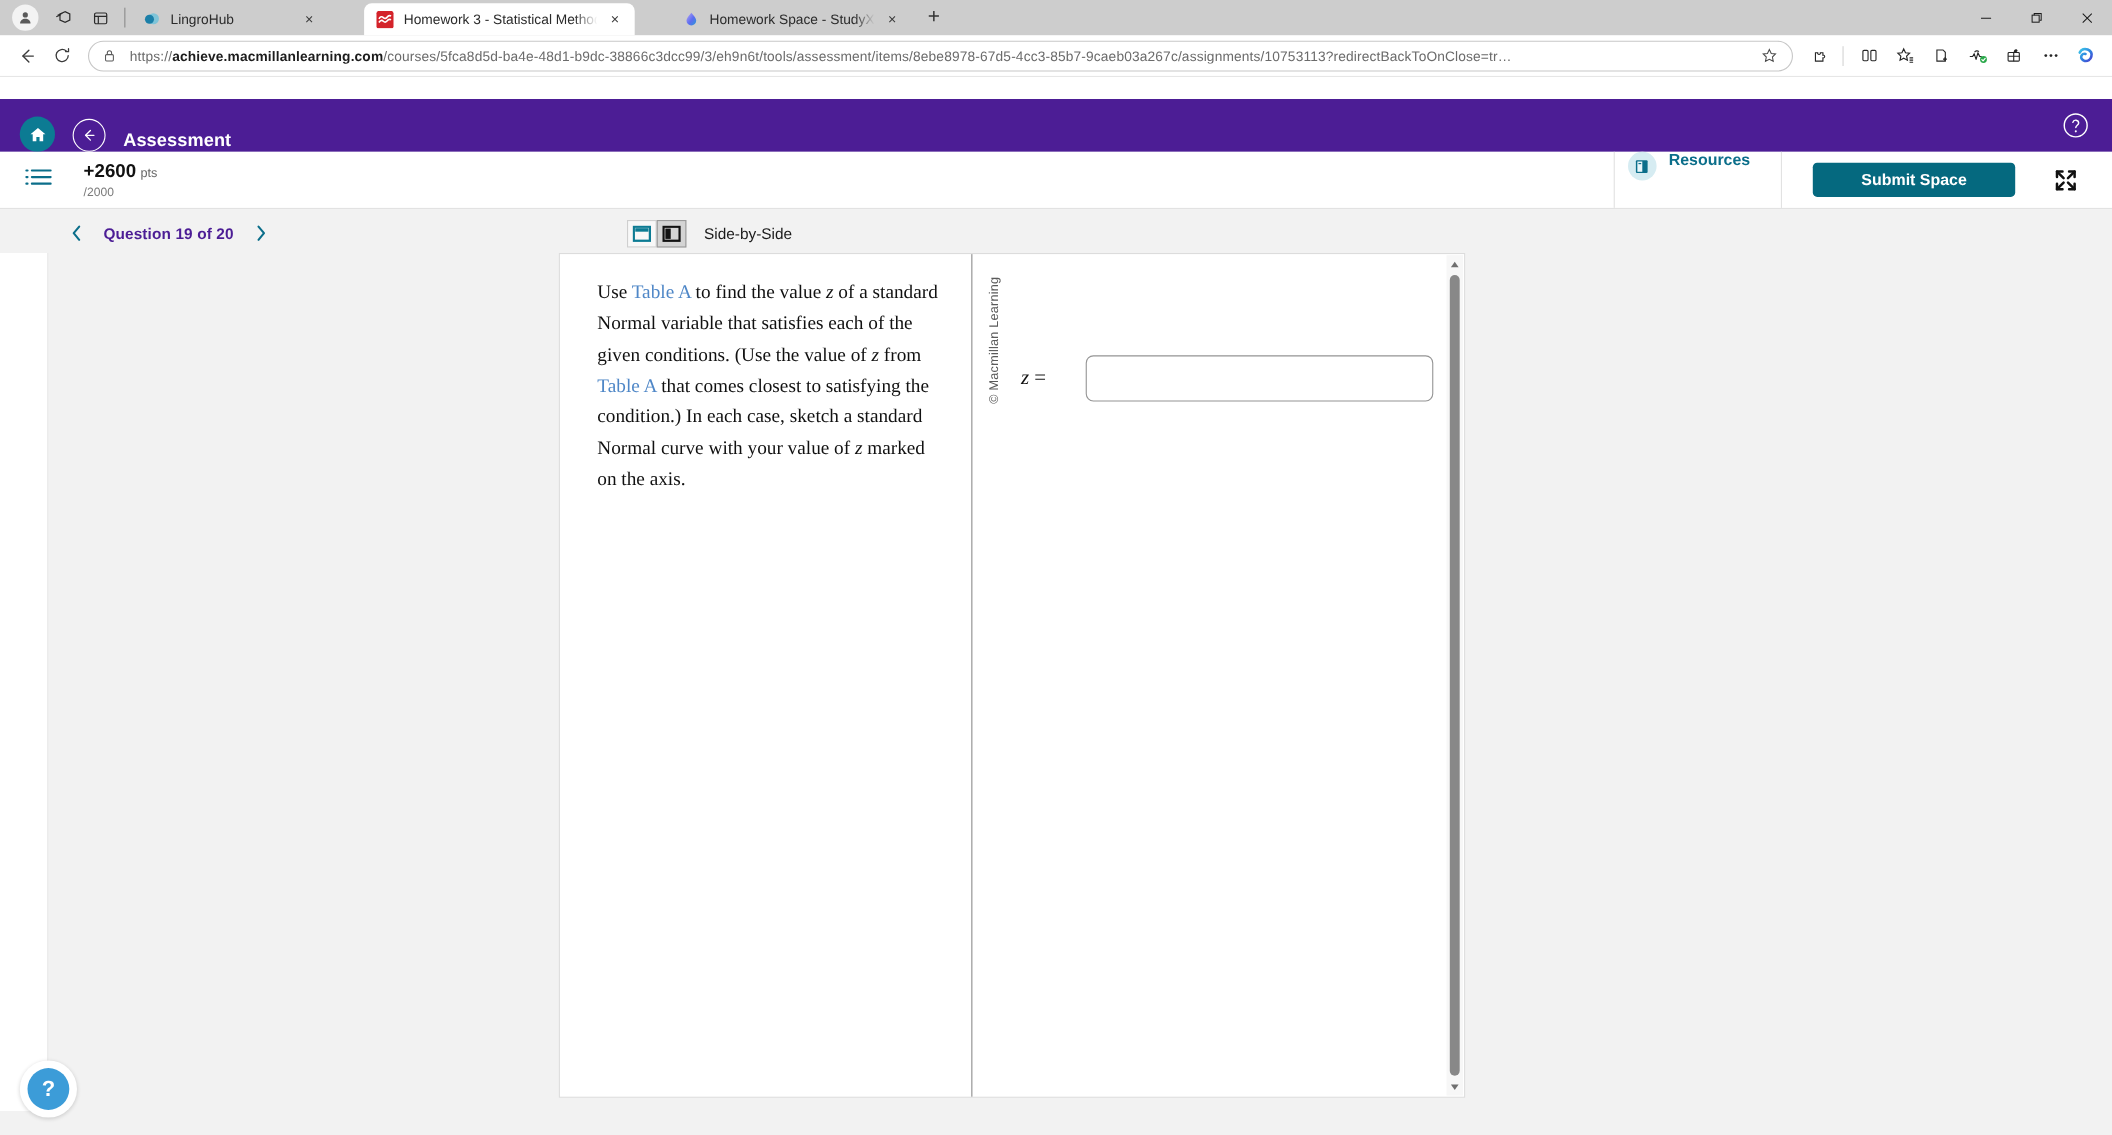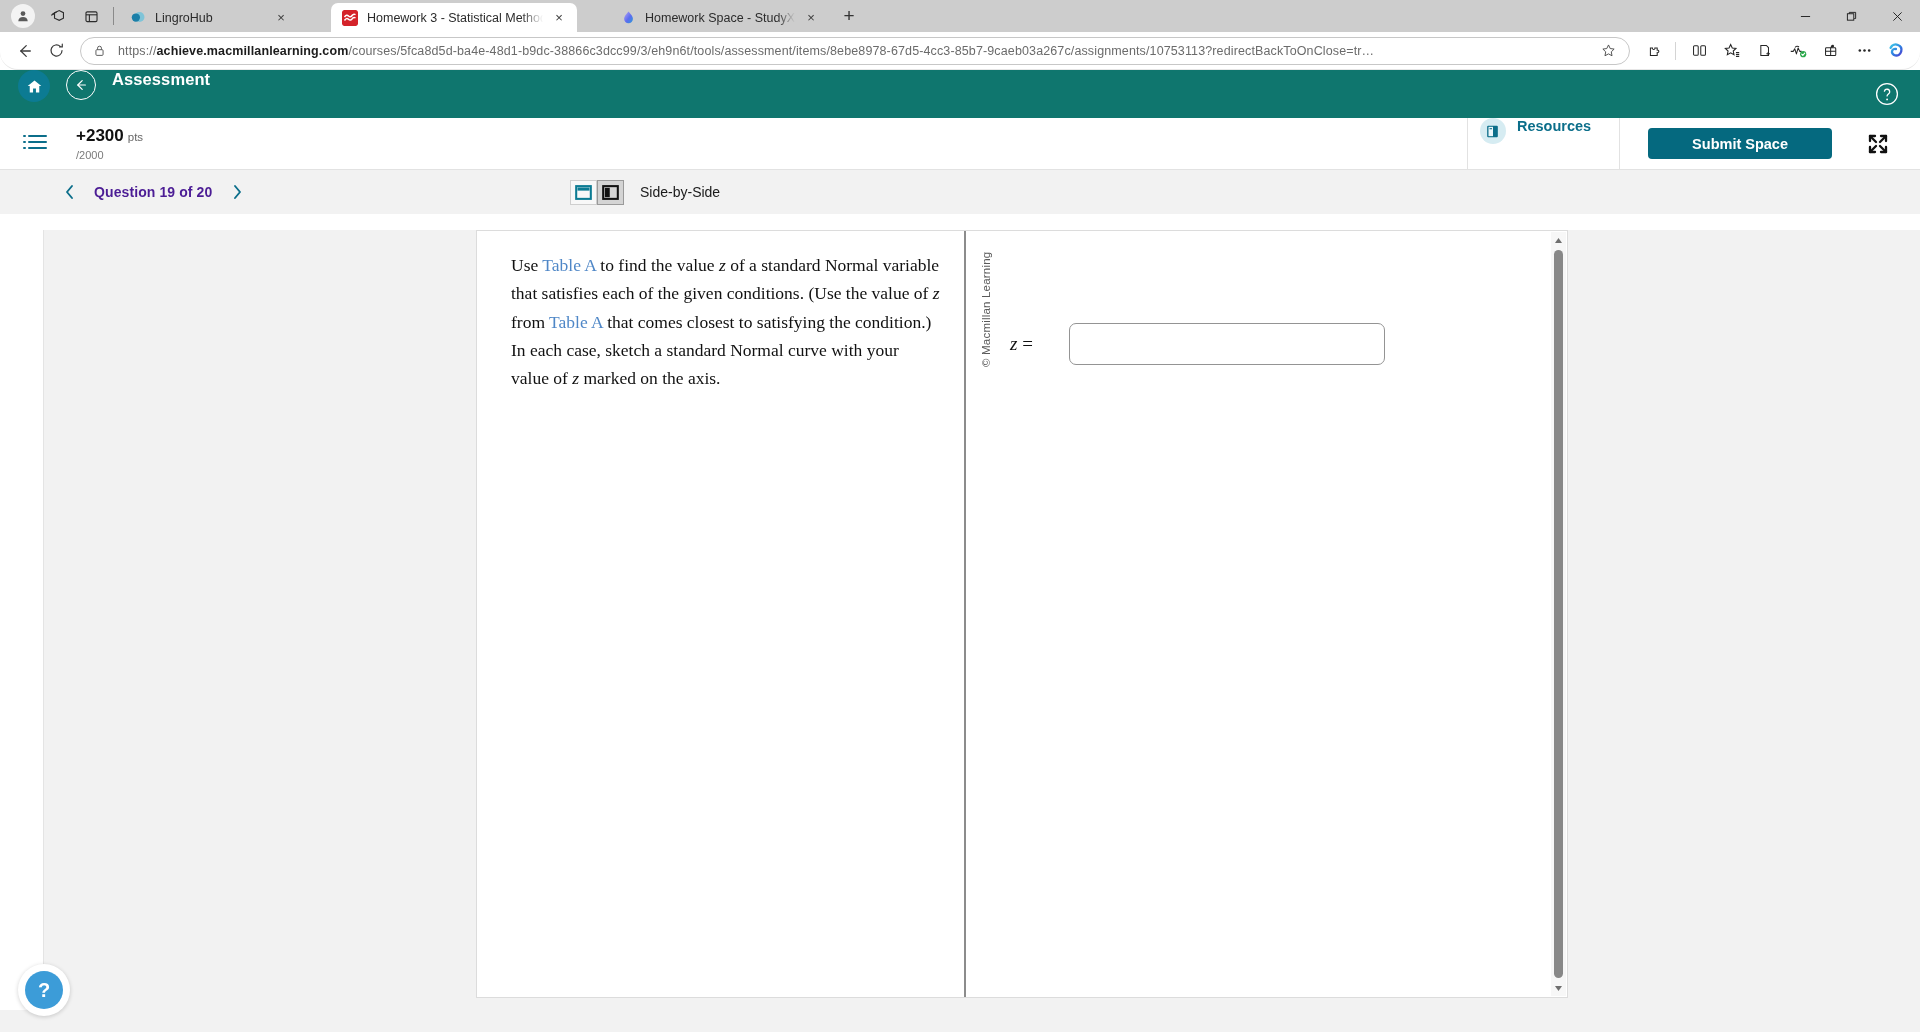--- a/index.html
+++ b/index.html
@@ -78,21 +78,20 @@
     width: 46px; height: 32px;
     display: flex; align-items: center; justify-content: center;
     color: #1a1a1a;
   }
 
   .browser-toolbar {
     height: 38px; background: #ffffff;
     display: flex; align-items: center;
     padding: 0 8px;
     border-bottom: 1px solid #e6e6e6;
-    border-radius: 18px;
   }
   .nav-btn {
     width: 32px; height: 32px; border-radius: 4px;
     display: flex; align-items: center; justify-content: center;
     color: #3b3b3b;
     flex: 0 0 32px;
   }
   .omnibox {
     flex: 1 1 auto;
     height: 28px;
@@ -118,24 +117,25 @@
   .tool-icon {
     width: 30px; height: 30px;
     display: flex; align-items: center; justify-content: center;
     margin-left: 3px; color: #262626;
   }
   .vdiv { width:1px; height:18px; background:#d4d4d4; margin:0 5px; }
 
   
   .app-header {
     height: 48px;
-    background: #0f766e;
-    display: flex; align-items: flex-start;
+    background: #4c1d95;
+    display: flex; align-items: flex-end;
     padding-left: 18px;
     position: relative;
+    margin-top: 20px;
   }
   .home-btn {
     width: 32px; height: 32px; border-radius: 50%;
     background: #0c7b93;
     display: flex; align-items: center; justify-content: center;
     flex: 0 0 32px;
   }
   .back-circle {
     width: 30px; height: 30px; border-radius: 50%;
     border: 1.6px solid #ffffff;
@@ -224,22 +224,22 @@
 
   
   .content-area {
     position: absolute;
     left: 0; right: 0;
     top: 230px; bottom: 0;
     background: #f2f2f2;
   }
   .paper {
     position: absolute;
-    left: 476px; top: 0;
-    width: 1092px; height: 768px;
+    left: 508px; top: 0;
+    width: 824px; height: 768px;
     background: #ffffff;
     border: 1px solid #dcdcdc;
     display: flex;
   }
   .pane-left {
     width: 487px;
     padding: 20px 24px 0 34px;
     position: relative;
   }
   .pane-divider {
@@ -563,21 +563,21 @@
       <path d="M2 4 H3"></path>
         <path d="M7 4 H24"></path>
       <path d="M2 10 H3"></path>
         <path d="M7 10 H24"></path>
       <path d="M2 16 H3"></path>
         <path d="M7 16 H24"></path>
     </svg>
   </div>
   <div class="pts-block">
     <div class="pts-line">
-      <span class="pts-value">+2300</span>
+      <span class="pts-value">+2600</span>
       <span class="pts-unit">pts</span>
     </div>
     <div class="pts-total">/2000</div>
   </div>
 
   <div class="action-right">
     <div class="resources-btn">
       <span class="res-icon-circle">
         <svg width="15" height="15" viewBox="0 0 18 18">
           <rect x="2.6" y="2" width="12.8" height="14" rx="1.2" fill="#0b6e8a"></rect>

